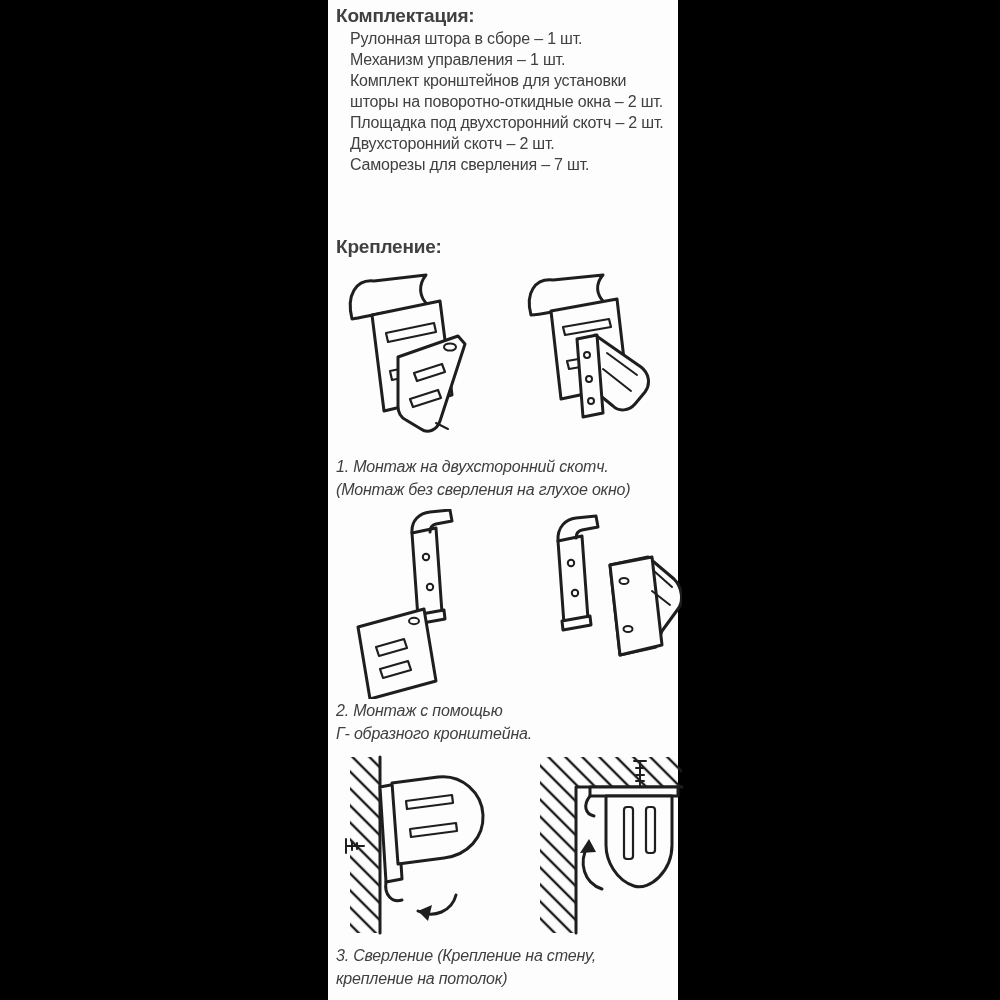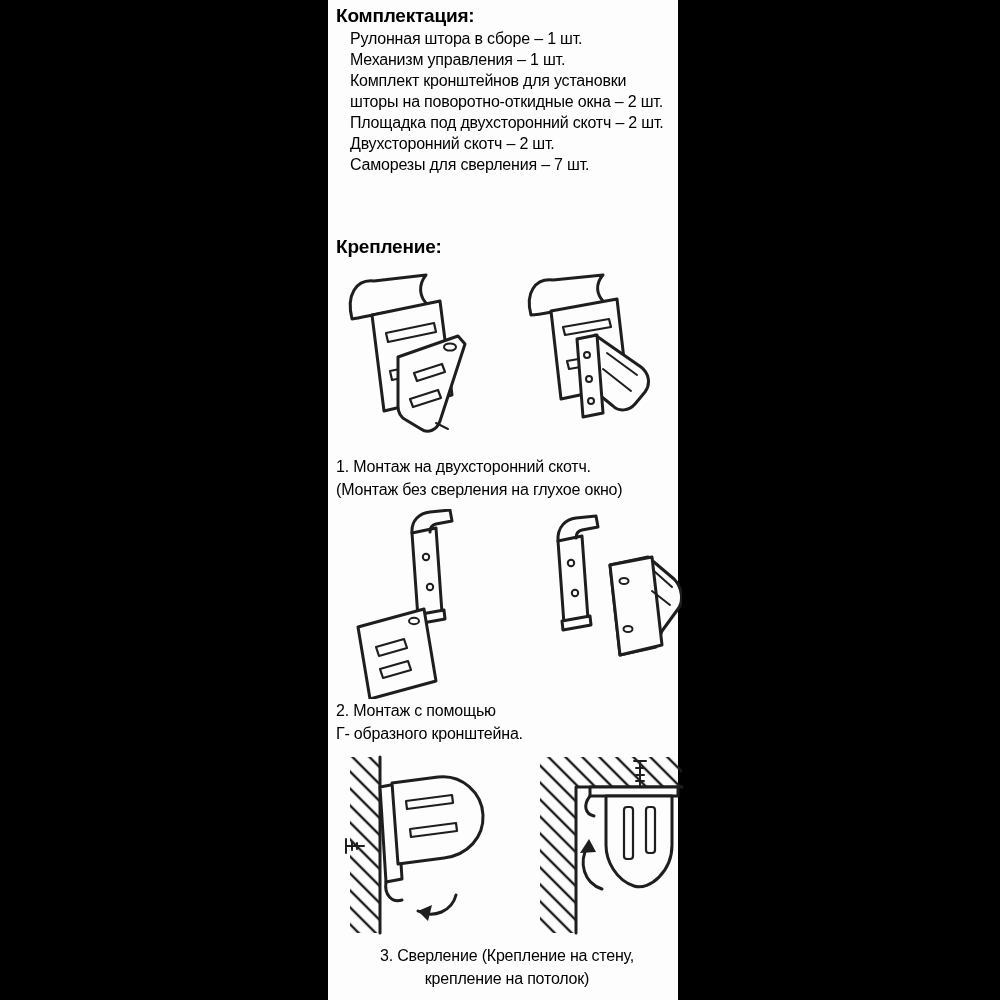--- a/index.html
+++ b/index.html
@@ -7,21 +7,21 @@
     width:1000px;height:1000px;
     background:#000;
     position:relative;
     font-family:"Liberation Sans", sans-serif;
     overflow:hidden;
   }
   .sheet{
     position:absolute;left:328px;top:0;
     width:350px;height:1000px;
     background:#fdfdfd;
-    color:#000000;
+    color:#404040;
     box-sizing:border-box;
     padding:4px 0 0 8px;
   }
   .kit-title,.mount-title{
     font-size:19px;font-weight:700;line-height:24px;
     letter-spacing:-0.2px;white-space:nowrap;
   }
   .mount-title{margin-top:60px;}
   .kit-line{
     font-size:16px;line-height:21px;letter-spacing:-0.2px;
@@ -29,24 +29,24 @@
     margin-left:14px;
   }
   .fig-row{display:flex;align-items:flex-start;}
   .fig-row svg{display:block;flex:none;}
   .fig1{margin-top:14px;padding-left:4px;}
   .fig1 .right{margin-left:47px;}
   .fig2{margin-top:8px;padding-left:14px;}
   .fig2 .right{margin-left:62px;}
   .fig3{margin-top:8px;padding-left:4px;}
   .fig3 .right{margin-left:46px;}
-  .caption{font-size:16px;line-height:23px;letter-spacing:-0.2px;white-space:nowrap;}
+  .caption{font-size:16px;line-height:23px;letter-spacing:-0.2px;white-space:nowrap;font-style:italic;}
   .cap1{margin-top:8px;}
   .cap2{margin-top:0;}
-  .cap3{margin-top:6px;text-align:center;}
+  .cap3{margin-top:6px;}
   .ln{fill:none;stroke:#1e1e1e;stroke-width:3;stroke-linejoin:round;stroke-linecap:round;}
   .pc{fill:#fdfdfd;stroke:#1e1e1e;stroke-width:3;stroke-linejoin:round;}
   .slot{fill:#fdfdfd;stroke:#1e1e1e;stroke-width:2.2;stroke-linejoin:round;}
   .hole{fill:#fdfdfd;stroke:#1e1e1e;stroke-width:2;}
   .thin{fill:none;stroke:#1e1e1e;stroke-width:2;stroke-linecap:round;}
   .ah{fill:#1e1e1e;stroke:none;}
 </style>
 </head>
 <body>
 

